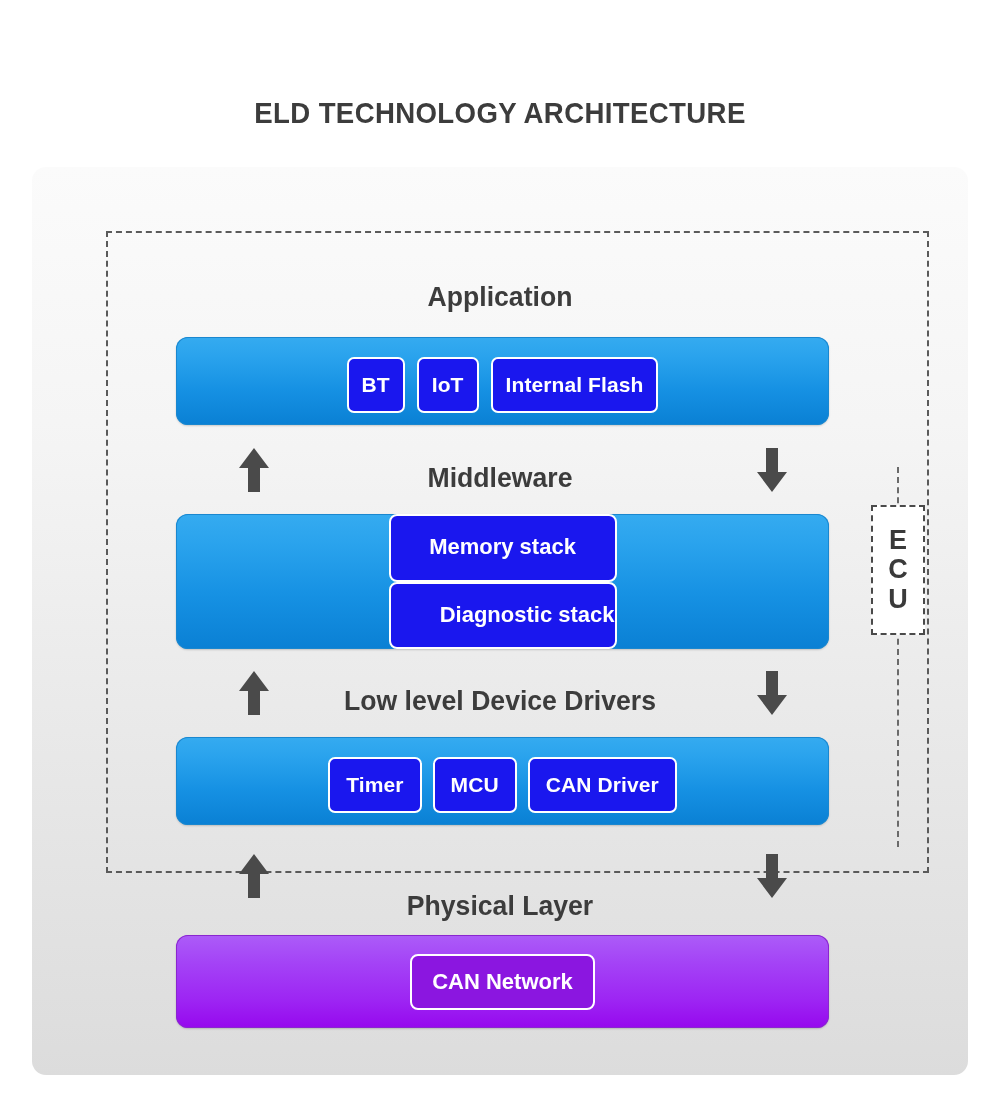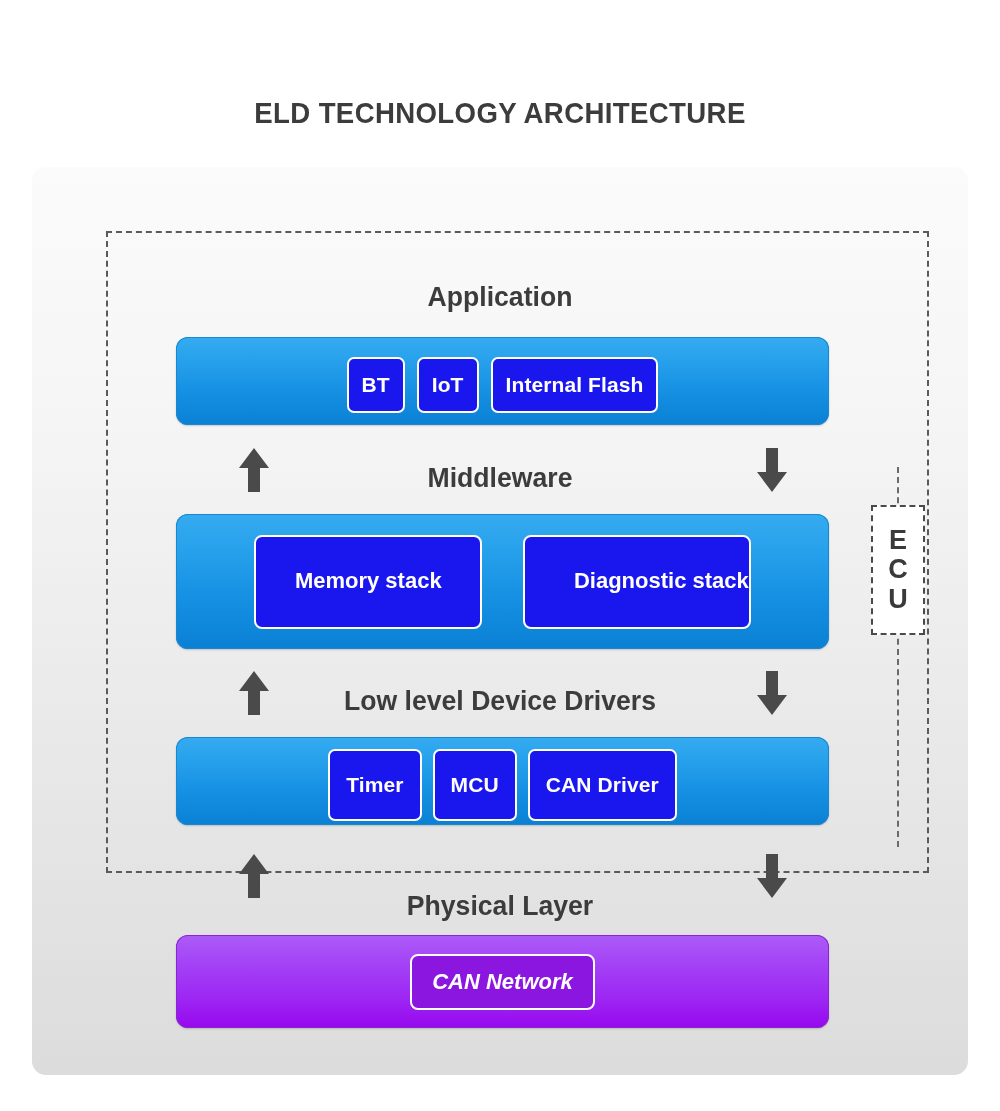--- a/index.html
+++ b/index.html
@@ -113,21 +113,21 @@
   }
   .bar-blue {
     background: linear-gradient(180deg, #35abf0 0%, #2aa3ed 22%, #1691e3 60%, #0a80d4 100%);
     box-shadow: inset 0 0 0 1px #1a87cf, 0 1px 2px rgba(0,0,0,0.18);
   }
   .bar-purple {
     background: linear-gradient(180deg, #ac5cf8 0%, #a443f6 30%, #9d25f3 70%, #9608ee 100%);
     box-shadow: inset 0 0 0 1px #8a26cf, 0 1px 2px rgba(0,0,0,0.18);
   }
   #bar-application { top: 170px; height: 88px; justify-content: center; gap: 12px; padding: 0 6px; }
-  #bar-middleware  { top: 347px; height: 135px; justify-content: space-around; padding: 0 58px; }
+  #bar-middleware  { top: 347px; height: 135px; justify-content: space-around; padding: 0 58px; flex-direction: column; }
   #bar-lowlevel    { top: 570px; height: 88px; justify-content: center; gap: 11px; padding: 0 22px; }
   #bar-physical    { top: 768px; height: 93px; justify-content: center; }
 
   
   .chip {
     background: #1a17ee;
     border: 2px solid #ffffff;
     border-radius: 7px;
     color: #ffffff;
     font-size: 21px;
@@ -136,21 +136,21 @@
     align-items: center;
     justify-content: center;
     text-align: center;
     box-sizing: border-box;
     font-family: "Liberation Sans Narrow", "Liberation Sans", sans-serif;
     letter-spacing: 0.1px;
     line-height: 1.12;
     margin-top: 8px;
   }
   #bar-application .chip { height: 56px; padding: 0 13px; }
-  #bar-lowlevel .chip    { height: 72px; padding: 0 16px; }
+  #bar-lowlevel .chip    { height: 56px; padding: 0 16px; }
 
   .chip-big {
     background: #1a17ee;
     border: 2px solid #ffffff;
     border-radius: 8px;
     color: #ffffff;
     font-size: 22px;
     font-weight: 700;
     display: flex;
     align-items: center;
@@ -171,21 +171,20 @@
     color: #ffffff;
     font-size: 22px;
     font-weight: 700;
     height: 56px;
     padding: 0 20px;
     display: flex;
     align-items: center;
     justify-content: center;
     box-sizing: border-box;
     font-family: "Liberation Sans Narrow", "Liberation Sans", sans-serif;
-    font-style: italic;
   }
 
   
   .arrow {
     position: absolute;
     width: 34px;
     height: 48px;
   }
   .arrow svg { display: block; width: 100%; height: 100%; }
 

